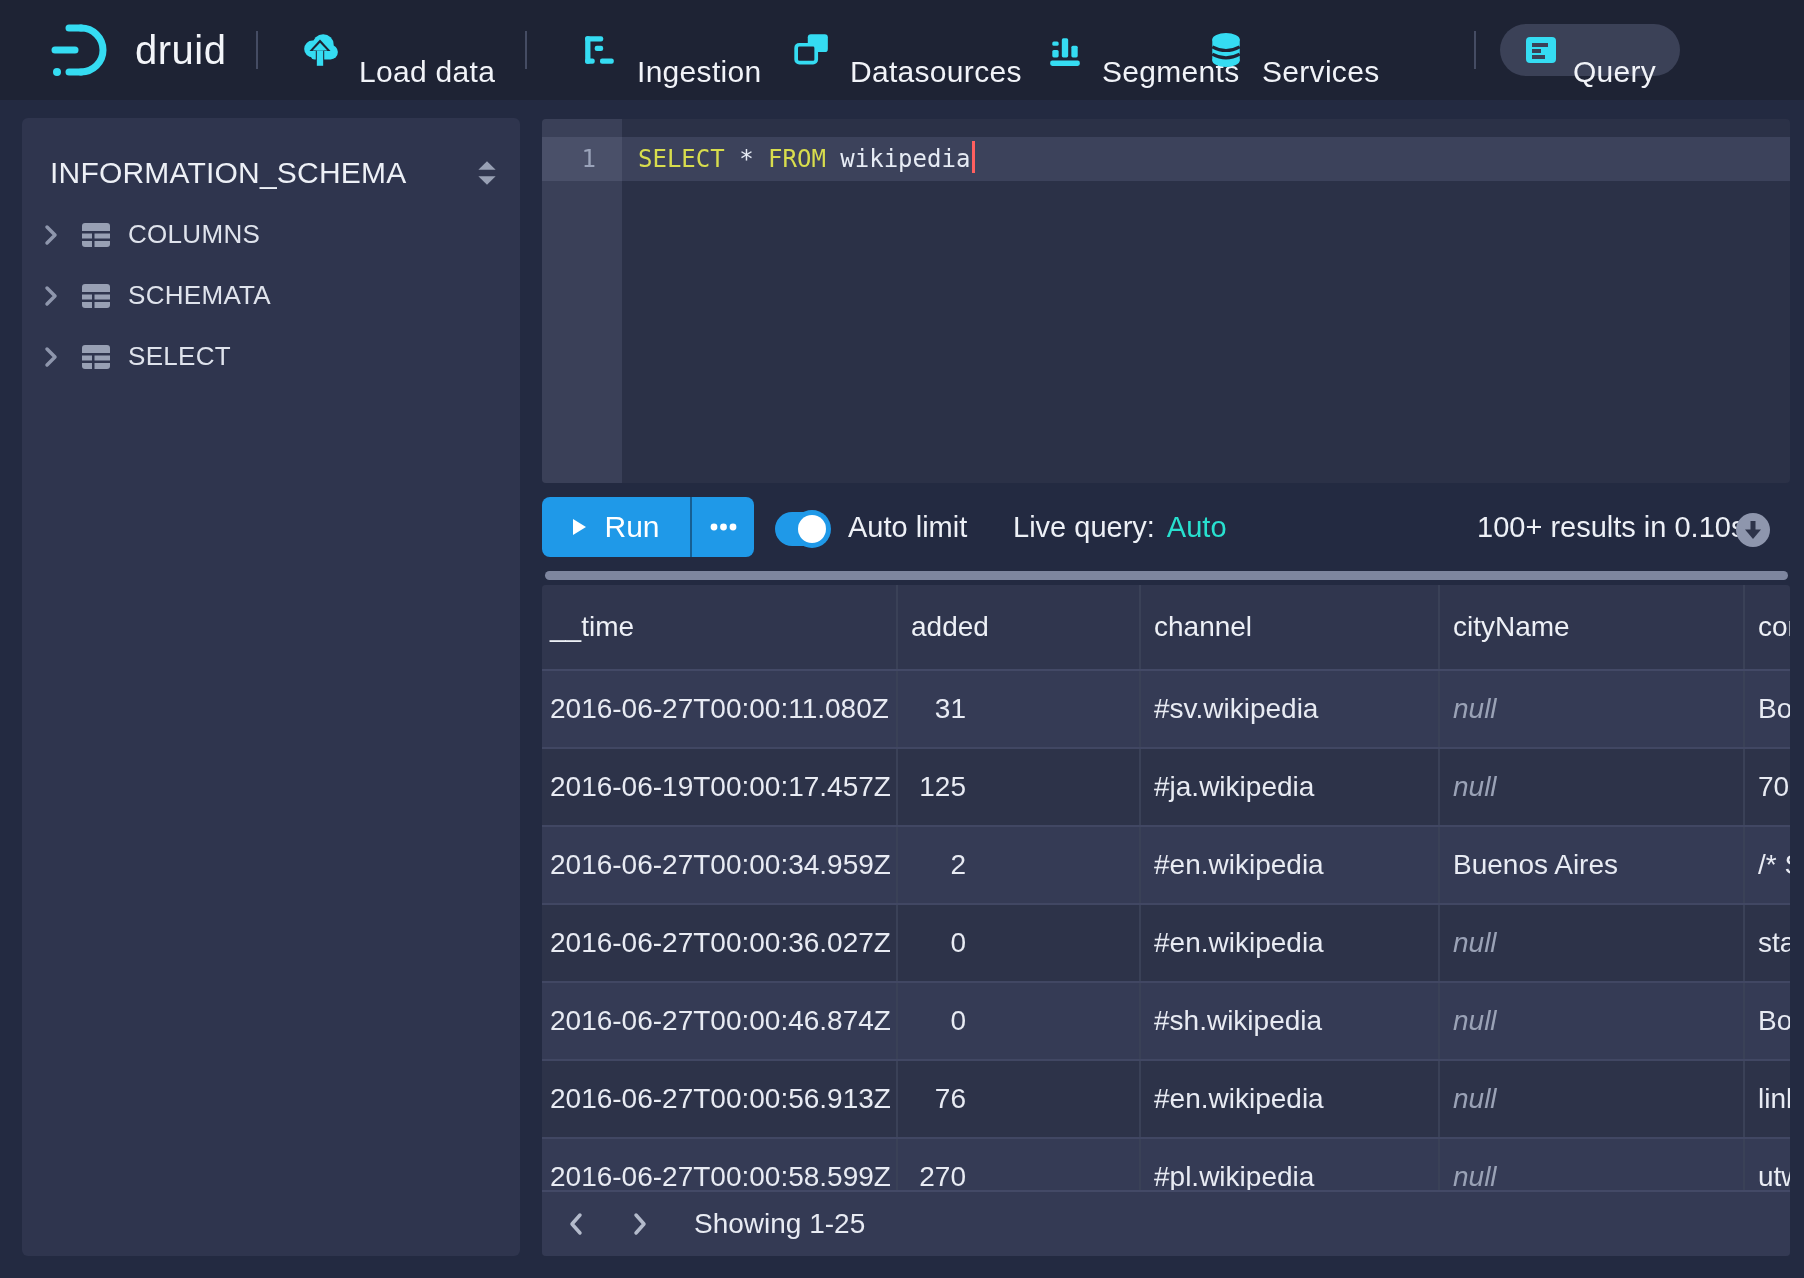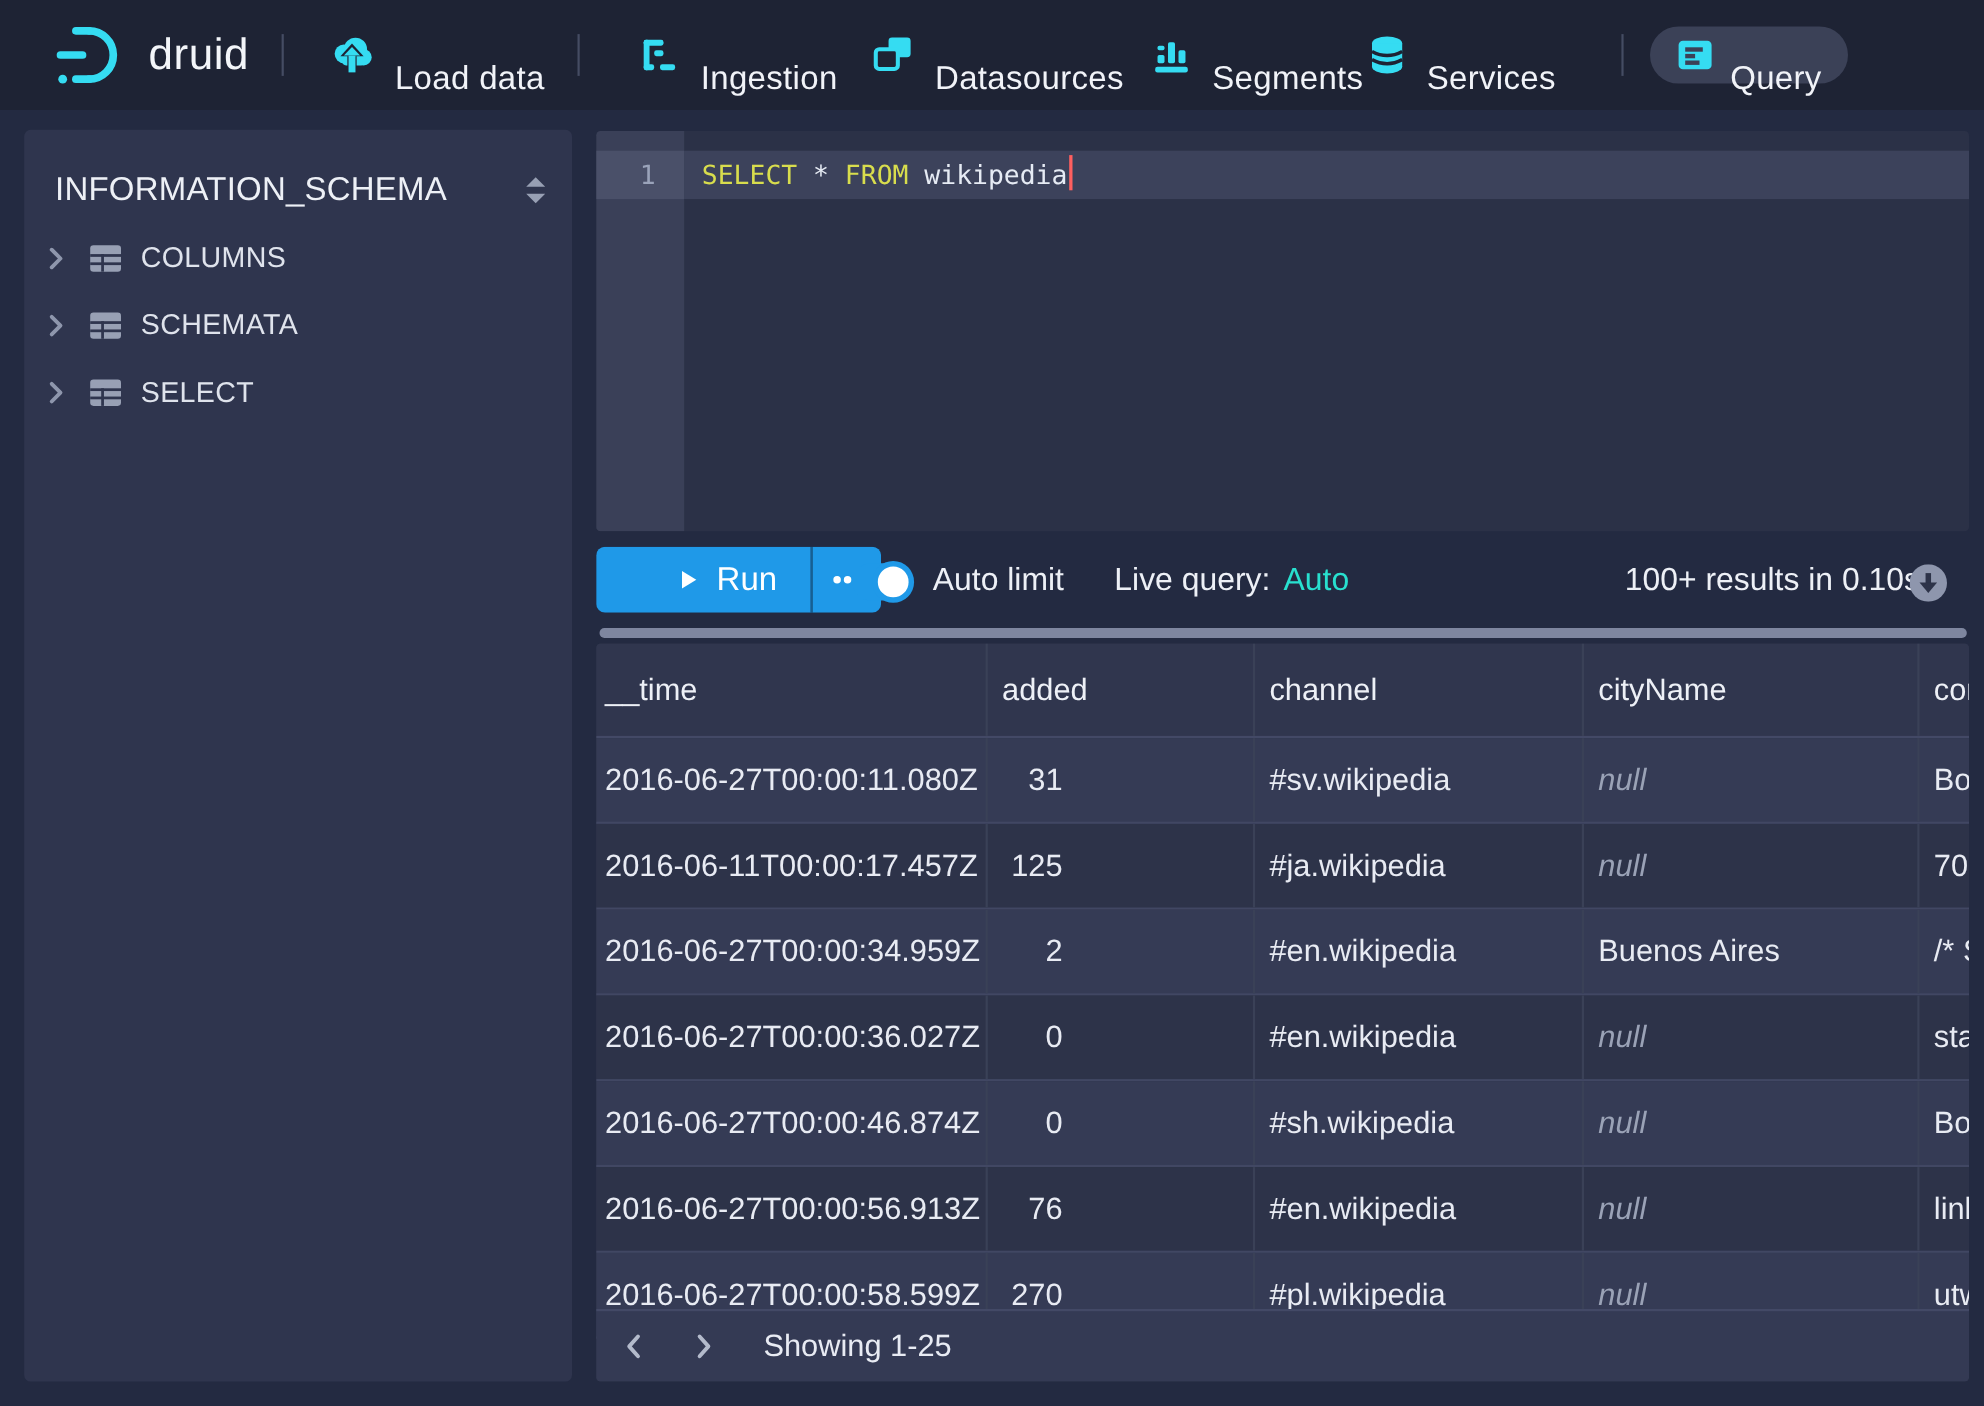--- a/index.html
+++ b/index.html
@@ -32,21 +32,21 @@
   .gutter-active{position:absolute;left:0;top:18px;width:80px;height:44px;background:#4a5069;
     font-family:"DejaVu Sans Mono",monospace;font-size:24px;color:#9aa3ba;line-height:44px;text-align:right;padding-right:26px;box-sizing:border-box;}
   .active-line{position:absolute;left:80px;top:18px;right:0;height:44px;background:#3c425b;}
   .code-line{position:absolute;left:96px;top:18px;height:44px;line-height:44px;
     font-family:"DejaVu Sans Mono",monospace;font-size:24px;color:#e6ebf4;white-space:pre;}
   .kw{color:#d8dd4d;}
   .cursor{display:inline-block;width:3px;height:32px;background:#ff5f5f;vertical-align:-6px;margin-left:2px;}
 
   
   .run-btn{position:absolute;left:542px;top:497px;height:60px;display:flex;border-radius:8px;overflow:hidden;cursor:pointer;}
-  .run-main{width:148px;background:#1f99e8;display:flex;align-items:center;justify-content:center;gap:17px;padding-left:47px;}
+  .run-main{width:148px;background:#1f99e8;display:flex;align-items:center;justify-content:center;gap:17px;}
   .run-label{font-size:30px;color:#ffffff;}
   .run-more{width:62px;background:#1f99e8;border-left:2px solid rgba(14,38,62,.5);display:flex;align-items:center;justify-content:center;}
   .switch{position:absolute;left:775px;top:512px;width:54px;height:34px;border-radius:17px;background:#5c647c;cursor:pointer;}
   .switch.on{background:#1f99e8;}
   .switch .knob{position:absolute;left:3px;top:3px;width:28px;height:28px;border-radius:50%;background:#ffffff;}
   .switch.on .knob{left:23px;box-shadow:0 0 0 5px #1f99e8;}
   .bar-text{position:absolute;top:497px;height:60px;display:flex;align-items:center;font-size:29px;color:#edf0f6;}
   .lq-value{color:#28e0cf;margin-left:12px;}
   .dl-btn{position:absolute;left:1736px;top:513px;width:34px;height:34px;cursor:pointer;}
   .hscrollbar{position:absolute;left:545px;top:571px;width:1243px;height:9px;border-radius:5px;background:#7e869f;cursor:pointer;}
@@ -142,21 +142,21 @@
           <rect x="5" y="16" width="6" height="7" rx="1.5" fill="#35dcf2"></rect>
           <rect x="5" y="8" width="6" height="4" rx="1.5" fill="#35dcf2"></rect>
           <rect x="14" y="5" width="6" height="18" rx="1.5" fill="#35dcf2"></rect>
           <rect x="23" y="12" width="6" height="11" rx="1.5" fill="#35dcf2"></rect>
           <rect x="3" y="26" width="28" height="5" rx="2" fill="#35dcf2"></rect>
         </svg>
       </span>
       <span class="nav-label">Segments</span>
     </div>
 
-    <div class="nav-item" style="left:1244px;">
+    <div class="nav-item" style="left:1209px;">
       <span style="display:flex;">
         <svg width="34" height="38" viewBox="0 0 32 36">
           <ellipse cx="16" cy="8" rx="13" ry="6" fill="#35dcf2"></ellipse>
           <rect x="3" y="8" width="26" height="20" fill="#35dcf2"></rect>
           <ellipse cx="16" cy="28" rx="13" ry="6" fill="#35dcf2"></ellipse>
           <path d="M3 15 Q16 22 29 15" fill="none" stroke="#1e2334" stroke-width="3"></path>
           <path d="M3 22 Q16 29 29 22" fill="none" stroke="#1e2334" stroke-width="3"></path>
         </svg>
       </span>
       <span class="nav-label">Services</span>
@@ -295,21 +295,21 @@
       </div>
     <div>
         <div class="trow">
           <div class="cell c0">2016-06-27T00:00:11.080Z</div>
           <div class="cell c1">31</div>
           <div class="cell c2">#sv.wikipedia</div>
           <div class="cell c3 null">null</div>
           <div class="cell c4">Bot:</div>
         </div>
         <div class="trow">
-          <div class="cell c0">2016-06-11T00:00:17.457Z</div>
+          <div class="cell c0">2016-06-19T00:00:17.457Z</div>
           <div class="cell c1">125</div>
           <div class="cell c2">#ja.wikipedia</div>
           <div class="cell c3 null">null</div>
           <div class="cell c4">70.9</div>
         </div>
         <div class="trow">
           <div class="cell c0">2016-06-27T00:00:34.959Z</div>
           <div class="cell c1">2</div>
           <div class="cell c2">#en.wikipedia</div>
           <div class="cell c3">Buenos Aires</div>

